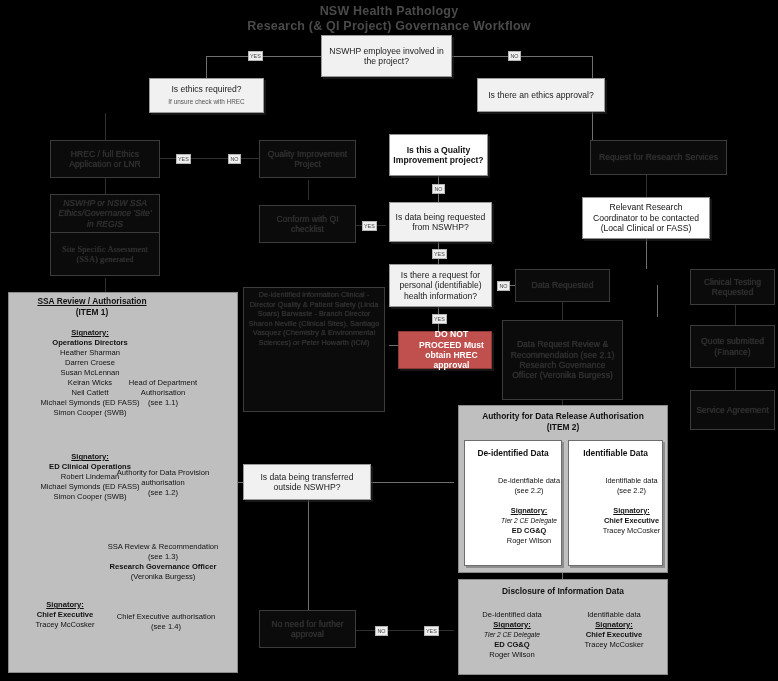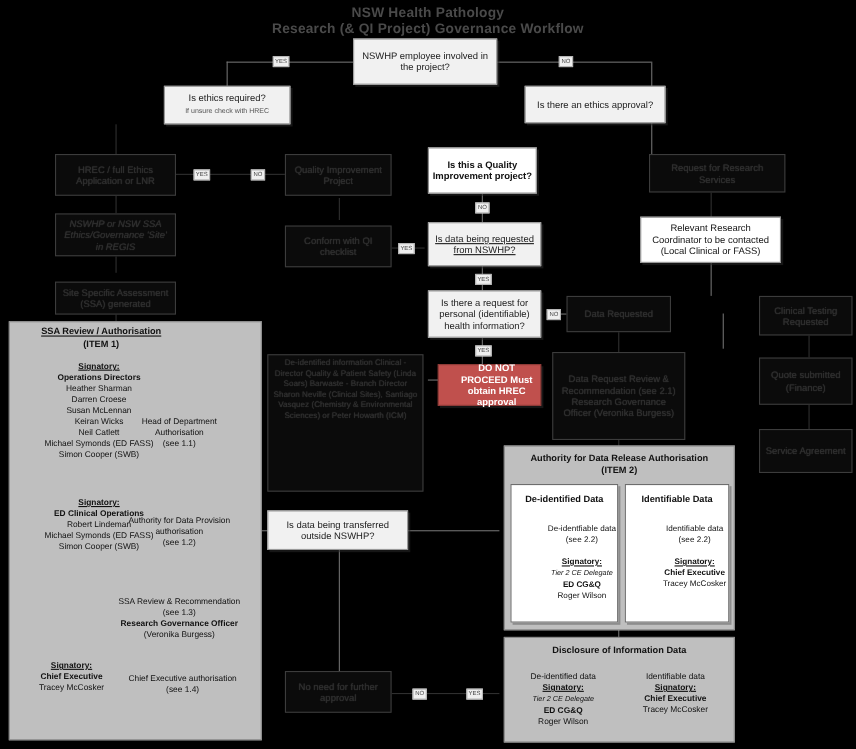--- a/index.html
+++ b/index.html
@@ -128,56 +128,56 @@
   <div class="box light" style="left:477px;top:78px;width:128px;height:34px;">
     <span class="inner">Is there an ethics approval?</span>
   </div>
 
   <div class="box dark" style="left:50px;top:140px;width:110px;height:38px;">
     <span class="inner">HREC / full Ethics Application or LNR</span>
   </div>
   <div class="box dark" style="left:50px;top:194px;width:110px;height:39px;font-style:italic;">
     <span class="inner">NSWHP or NSW SSA Ethics/Governance 'Site' in REGIS</span>
   </div>
-  <div class="box dark" style="left:50px;top:256px;width:110px;height:30px;">
+  <div class="box dark" style="left:50px;top:232px;width:110px;height:44px;font-family:Liberation Serif, serif;">
     <span class="inner">Site Specific Assessment (SSA) generated</span>
   </div>
 
   <div class="lbl" style="left:176px;top:154px;">YES</div>
   <div class="lbl" style="left:228px;top:154px;">NO</div>
 
   <div class="box dark" style="left:259px;top:140px;width:97px;height:38px;">
     <span class="inner">Quality Improvement Project</span>
   </div>
   <div class="box dark" style="left:259px;top:205px;width:97px;height:38px;">
     <span class="inner">Conform with QI checklist</span>
   </div>
   <div class="lbl" style="left:362px;top:221px;">YES</div>
 
   <div class="box white" style="left:389px;top:134px;width:99px;height:42px;font-weight:bold;">
     <span class="inner">Is this a Quality Improvement project?</span>
   </div>
   <div class="lbl" style="left:432px;top:184px;">NO</div>
 
-  <div class="box light" style="left:389px;top:202px;width:103px;height:40px;text-decoration:underline;">
+  <div class="box light" style="left:389px;top:202px;width:103px;height:40px;">
     <span class="inner">Is data being requested from NSWHP?</span>
   </div>
   <div class="lbl" style="left:432px;top:249px;">YES</div>
 
   <div class="box light" style="left:389px;top:264px;width:103px;height:43px;">
     <span class="inner">Is there a request for personal (identifiable) health information?</span>
   </div>
   <div class="lbl" style="left:497px;top:281px;">NO</div>
   <div class="lbl" style="left:432px;top:314px;">YES</div>
 
   <div class="box red" style="left:398px;top:331px;width:94px;height:38px;padding-left:16px;">
     <span class="inner">DO NOT PROCEED Must obtain HREC approval</span>
   </div>
 
-  <div class="box dark" style="left:590px;top:140px;width:124px;height:35px;">
+  <div class="box dark" style="left:590px;top:140px;width:137px;height:35px;">
     <span class="inner">Request for Research Services</span>
   </div>
   <div class="box dark" style="left:515px;top:269px;width:95px;height:33px;">
     <span class="inner">Data Requested</span>
   </div>
 
   <div class="box white" style="left:582px;top:197px;width:128px;height:42px;">
     <span class="inner">Relevant Research Coordinator to be contacted (Local Clinical or FASS)</span>
   </div>
   <div class="box dark" style="left:502px;top:320px;width:121px;height:80px;">
@@ -187,21 +187,21 @@
   <div class="box dark" style="left:690px;top:269px;width:85px;height:36px;">
     <span class="inner">Clinical Testing Requested</span>
   </div>
   <div class="box dark" style="left:690px;top:325px;width:85px;height:43px;">
     <span class="inner">Quote submitted (Finance)</span>
   </div>
   <div class="box dark" style="left:690px;top:390px;width:85px;height:40px;">
     <span class="inner">Service Agreement</span>
   </div>
 
-  <div class="box dark" style="left:243px;top:287px;width:142px;height:125px;align-items:flex-start;font-size:7.4px;line-height:9.6px;margin-top:35px;">
+  <div class="box dark" style="left:243px;top:287px;width:142px;height:125px;align-items:flex-start;font-size:7.4px;line-height:9.6px;">
     <span class="inner">De-identified information Clinical - Director Quality &amp; Patient Safety (Linda Soars) Barwaste - Branch Director Sharon Neville (Clinical Sites), Santiago Vasquez (Chemistry &amp; Environmental Sciences) or Peter Howarth (ICM)</span>
   </div>
 
   <div class="box light" style="left:243px;top:464px;width:128px;height:36px;">
     <span class="inner">Is data being transferred outside NSWHP?</span>
   </div>
   <div class="box dark" style="left:259px;top:610px;width:97px;height:38px;">
     <span class="inner">No need for further approval</span>
   </div>
   <div class="lbl" style="left:375px;top:626px;">NO</div>

